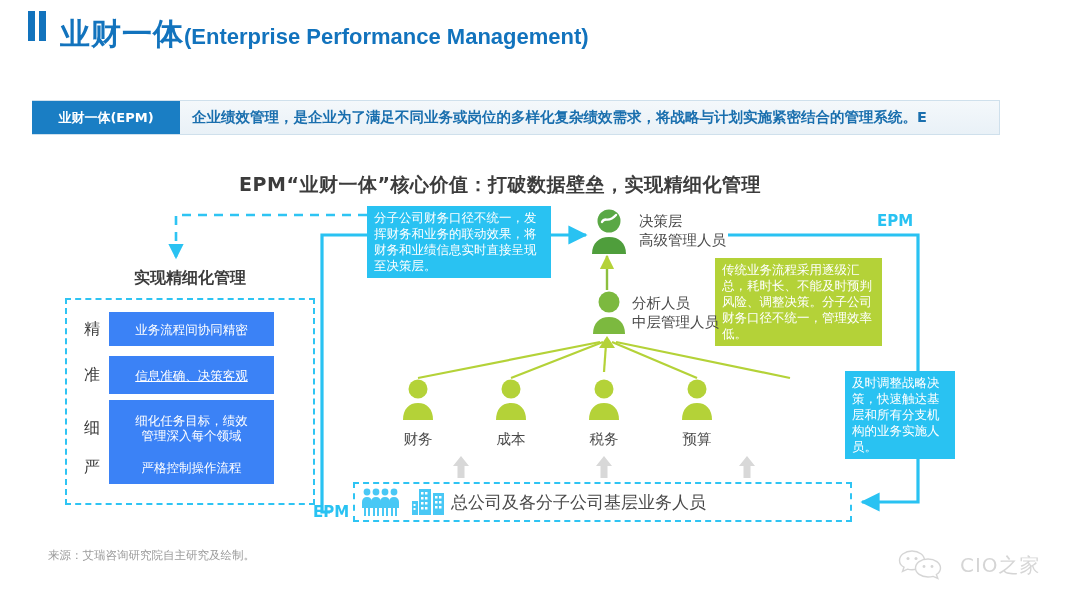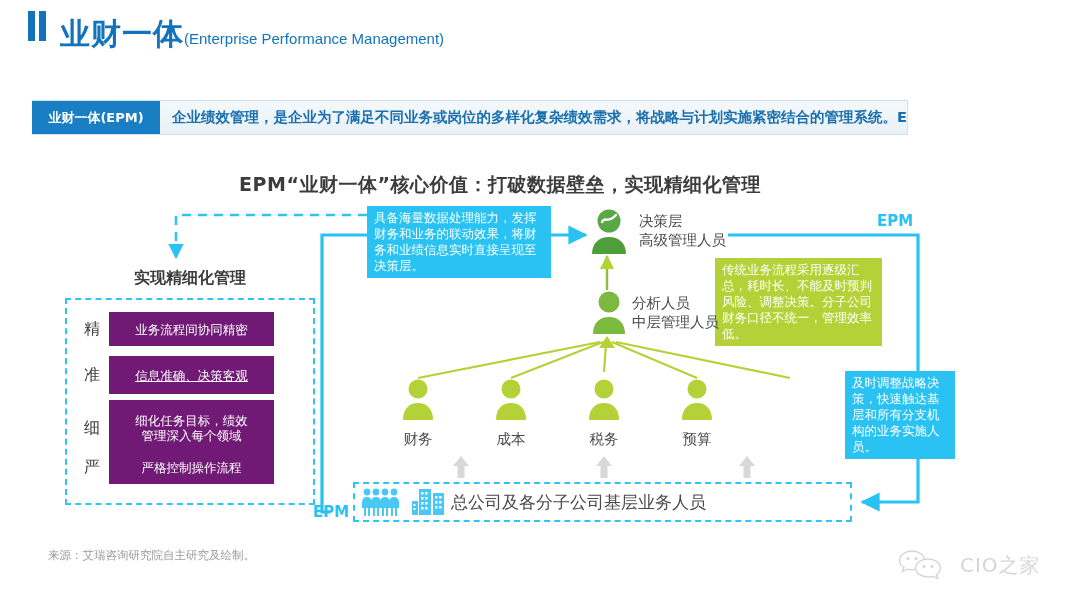--- a/index.html
+++ b/index.html
@@ -10,24 +10,24 @@
     overflow: hidden;
   }
   #root { position: relative; width: 1080px; height: 608px; padding-left: 16px; }
 
   
   .hdr { position: absolute; left: 28px; top: 14px; display: flex; align-items: baseline; }
   .hdr-bars { display: flex; gap: 4px; margin-right: 14px; position: relative; top: -3px; }
   .hdr-bars i { display: block; width: 7px; height: 30px; background: #1273bd; }
   .hdr-cn { font-size: 30px; font-weight: bold; color: #1273bd; letter-spacing: 1px;
             font-family: "DejaVu Sans", sans-serif; }
-  .hdr-en { font-size: 15px; font-weight: normal; color: #1273bd; }
-
-  
-  .banner { position: absolute; left: 32px; top: 100px; width: 876px; height: 35px;
+  .hdr-en { font-size: 22px; font-weight: bold; color: #1273bd; }
+
+  
+  .banner { position: absolute; left: 32px; top: 100px; width: 968px; height: 35px;
             display: flex; align-items: stretch;
             background: linear-gradient(to bottom,#f4f8fb,#e9f1f7);
             border: 1px solid #cfe0ec; border-left: none; }
   .banner-tag { width: 148px; background: #1a7ec4; color: #fff;
                 display: flex; align-items: center; justify-content: center;
                 font-size: 13px; font-weight: bold; font-family: "DejaVu Sans", sans-serif; }
   .banner-txt { flex: 1; display: flex; align-items: center; padding-left: 12px;
                 font-size: 14.5px; font-weight: bold; color: #1a6fae;
                 font-family: "DejaVu Sans", sans-serif; white-space: nowrap; }
 
@@ -38,21 +38,21 @@
 
   
   .lp-title { position: absolute; left: 90px; top: 268px; width: 200px; text-align: center;
               font-size: 16px; font-weight: bold; color: #3c3c3c;
               font-family: "DejaVu Sans", sans-serif; }
   .lp-box { position: absolute; left: 65px; top: 298px; width: 250px; height: 207px;
             border: 2px dashed #2ec4f3; }
   .lp-row { position: absolute; display: flex; align-items: center; }
   .lp-key { width: 34px; text-align: center; font-size: 16px; color: #3c3c3c;
             font-family: "DejaVu Sans", sans-serif; }
-  .lp-val { width: 165px; background: #701a75; color: #fff; text-align: center;
+  .lp-val { width: 165px; background: #3b82f6; color: #fff; text-align: center;
             font-size: 12.5px; line-height: 15px; font-family: "DejaVu Sans", sans-serif;
             display: flex; align-items: center; justify-content: center; }
 
   
   #wires { position: absolute; left: 0; top: 0; width: 1080px; height: 608px; }
 
   
   .callout { position: absolute; color: #ffffff; font-family: "DejaVu Sans", sans-serif;
              font-size: 12.5px; line-height: 16px; padding: 4px 6px 4px 7px; }
   .co-blue { background: #29c2f2; }
@@ -159,21 +159,21 @@
   <div class="lp-row" style="left:75px; top:400px;">
     <span class="lp-key">细</span>
     <span class="lp-val" style="height:56px; white-space:pre-line;">细化任务目标，绩效
 管理深入每个领域</span>
   </div>
   <div class="lp-row" style="left:75px; top:450px;">
     <span class="lp-key">严</span>
     <span class="lp-val" style="height:34px;">严格控制操作流程</span>
   </div>
 
-  <div class="callout co-blue" id="co-top">具备海量数据处理能力，发挥财务和业务的联动效果，将财务和业绩信息实时直接呈现至决策层。</div>
+  <div class="callout co-blue" id="co-top">分子公司财务口径不统一，发挥财务和业务的联动效果，将财务和业绩信息实时直接呈现至决策层。</div>
   <div class="callout co-green" id="co-green">传统业务流程采用逐级汇总，耗时长、不能及时预判风险、调整决策。分子公司财务口径不统一，管理效率低。</div>
   <div class="callout co-blue" id="co-right">及时调整战略决策，快速触达基层和所有分支机构的业务实施人员。</div>
 
   <div style="position:absolute; left:588px; top:208px;">
     <svg width="42" height="48" viewBox="0 0 42 48" xmlns="http://www.w3.org/2000/svg">
       <circle cx="21" cy="13" r="11.5" fill="#5aa845"></circle>
       <path d="M21,29 C31,29 38,35 38,46 L4,46 C4,35 11,29 21,29 Z" fill="#4f9e3c"></path>
       <path d="M14,14 C17,8 20,16 28,7" fill="none" stroke="#ffffff" stroke-width="2.4" stroke-linecap="round"></path>
     </svg>
   </div>

